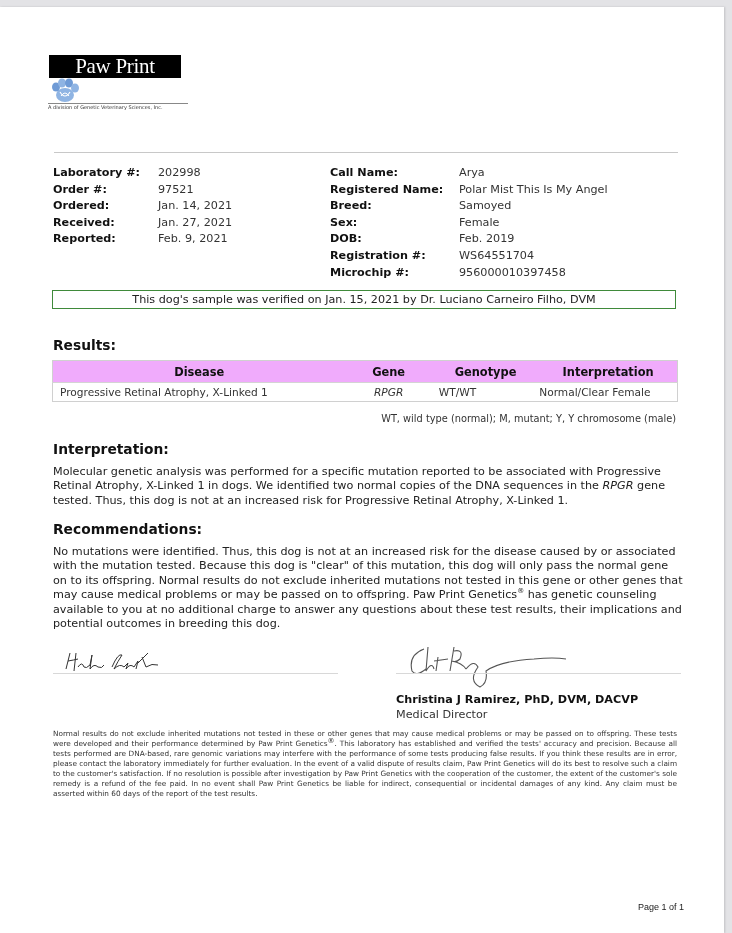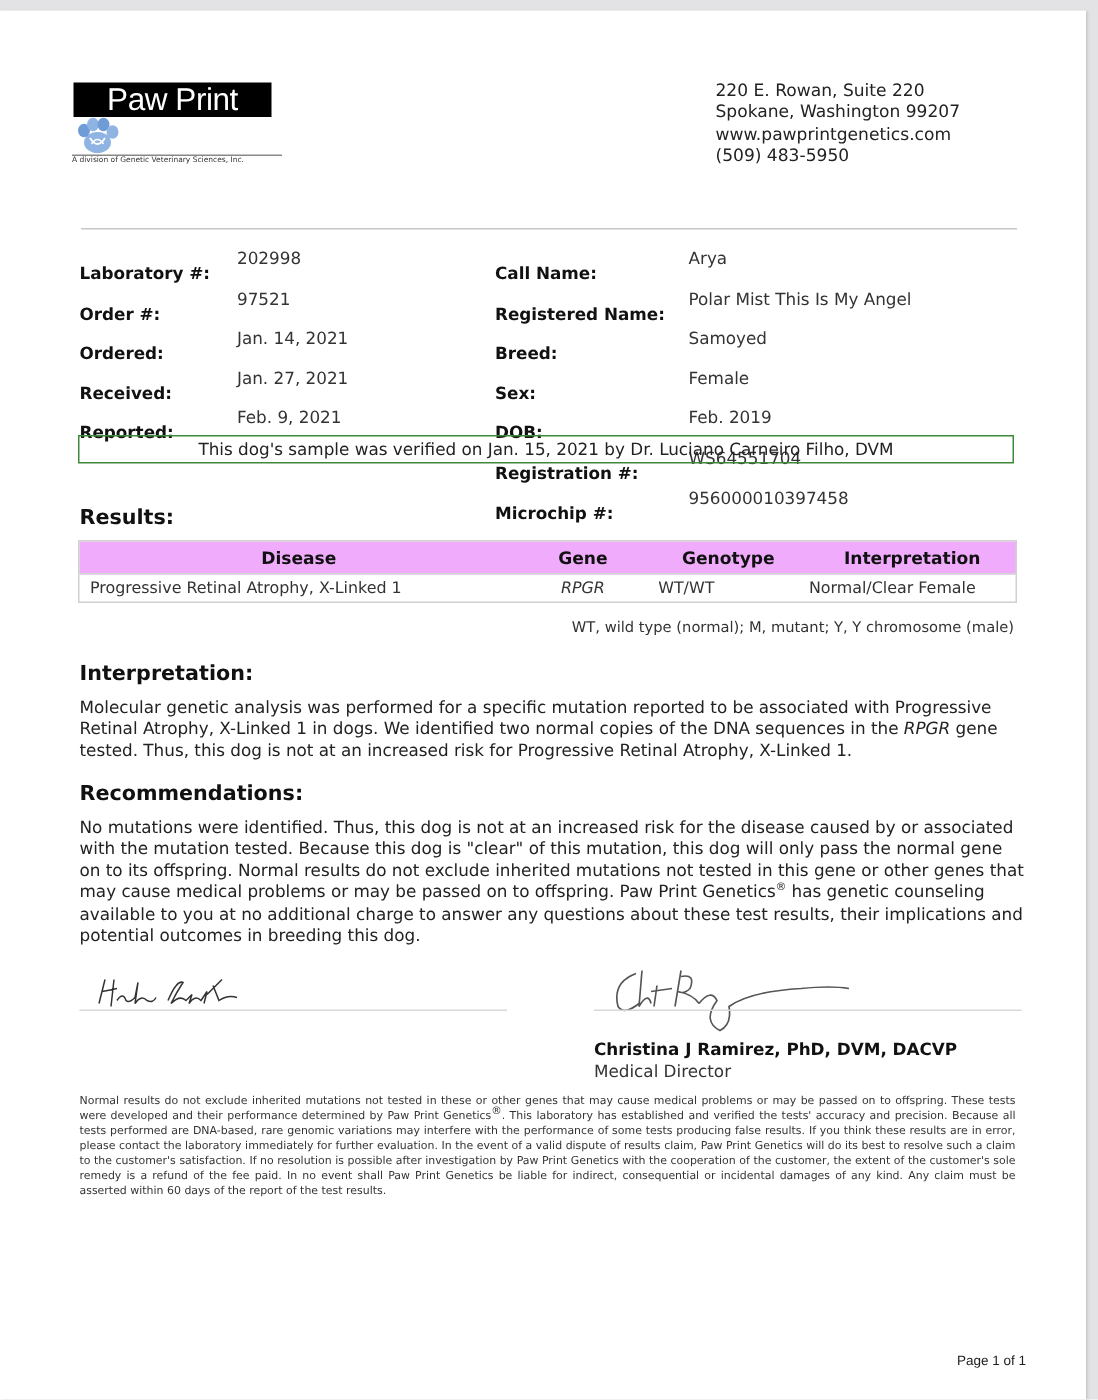--- a/index.html
+++ b/index.html
@@ -15,21 +15,21 @@
     background: #ffffff;
     box-shadow: 1px 0 2px rgba(0,0,0,0.15);
   }
   .abs { position: absolute; }
 
   
   .logo { left: 48px; top: 42px; width: 136px; height: 64px; }
   .logo-top {
     position: absolute; left: 1px; top: 6px; width: 132px; height: 23px;
     background: #000; color: #fff;
-    font-family: Liberation Sans, sans-serif; font-size: 21px; line-height: 23px;
+    font-family: Liberation Serif, serif; font-size: 21px; line-height: 23px;
     text-align: center; letter-spacing: -0.3px;
   }
   .logo-paw { position: absolute; left: 0px; top: 29px; width: 34px; height: 26px; }
   .logo-genetics {
     position: absolute; left: 34px; top: 27px; width: 104px;
     font-family: "DejaVu Serif", serif; font-size: 21px; line-height: 27px;
     color: #2e69b6; letter-spacing: -0.5px;
   }
   .logo-sub {
     position: absolute; left: 0px; top: 54px; width: 140px;
@@ -41,21 +41,21 @@
   .address div { white-space: nowrap; }
 
   .title {
     left: 0; width: 732px; top: 113px; text-align: center;
     font-size: 19px; font-weight: bold; color: #111;
   }
   .title-rule { left: 54px; top: 145px; width: 624px; height: 1px; background: #c8c8c8; }
 
   .info { font-size: 11.2px; line-height: 16.6px; }
   .info .row { display: flex; white-space: nowrap; }
-  .info .lbl { font-weight: bold; color: #111; margin-top: 10px; }
+  .info .lbl { font-weight: bold; color: #111; }
   .info .val { color: #333; text-align: center; }
   .info-left { left: 53px; top: 158px; }
   .info-left .lbl { width: 105px; }
   .info-right { left: 330px; top: 158px; }
   .info-right .lbl { width: 129px; }
 
   .verify {
     left: 52px; top: 283px; width: 624px; height: 19px;
     border: 1px solid #3f8a3a; box-sizing: border-box;
     text-align: center; font-size: 11.2px; line-height: 17px; color: #222;
@@ -125,26 +125,20 @@
       <ellipse cx="8" cy="9" rx="4" ry="4.5" fill="#6f9bd6"></ellipse>
       <ellipse cx="14" cy="5" rx="4" ry="4.5" fill="#8fb4e3"></ellipse>
       <ellipse cx="21" cy="5" rx="4" ry="4.5" fill="#6f9bd6"></ellipse>
       <ellipse cx="27" cy="10" rx="4" ry="4.5" fill="#8fb4e3"></ellipse>
       <path d="M12 14 Q17 22 22 14" stroke="#ffffff" stroke-width="1.2" fill="none"></path>
       <path d="M13 18 Q17 12 21 18" stroke="#ffffff" stroke-width="1" fill="none"></path>
     </svg>
     <div class="logo-sub">A division of Genetic Veterinary Sciences, Inc.</div>
   </div>
 
-  <div class="abs address">
-    <div>220 E. Rowan, Suite 220</div>
-    <div>Spokane, Washington 99207</div>
-    <div>www.pawprintgenetics.com</div>
-    <div>(509) 483-5950</div>
-  </div>
 
   <div class="abs title-rule"></div>
 
   <div class="abs info info-left">
     <div class="row">
         <span class="lbl">Laboratory #:</span>
         <span class="val">202998</span>
       </div>
     <div class="row">
         <span class="lbl">Order #:</span>

